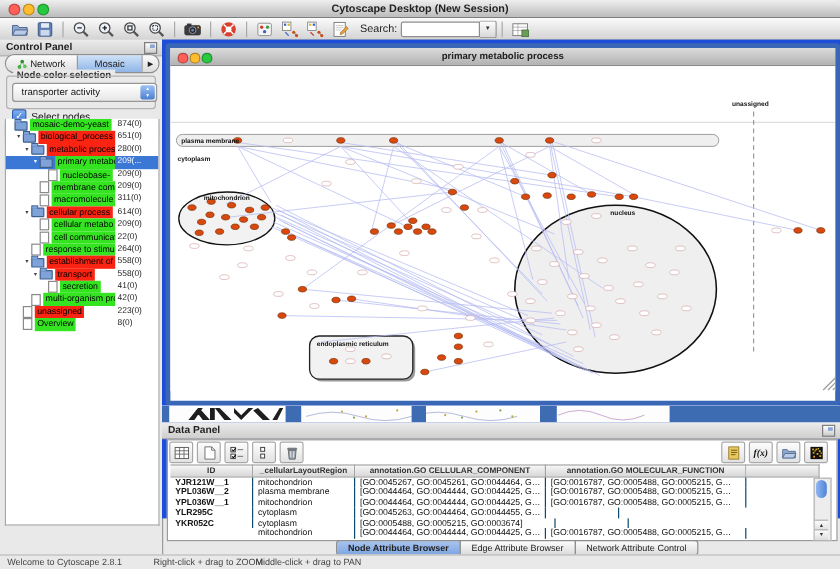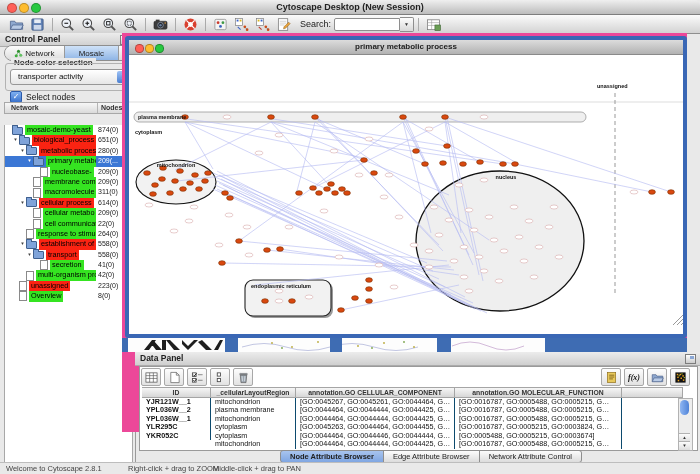--- a/index.html
+++ b/index.html
@@ -39,36 +39,36 @@
     background:linear-gradient(#fff,#e6e6e6);font-size:8px;line-height:14px;padding-left:7px;color:#111}
   .dd .stepper{position:absolute;right:1px;top:1px;width:12px;height:12px;border-radius:2px;
     background:linear-gradient(#9ec2f5,#4a7fd0);color:#fff;font-size:4px;line-height:6px;text-align:center}
   .cbrow{position:absolute;top:91px;left:10px;display:flex;align-items:center;gap:4px;font-size:8.5px}
   .cb{width:10px;height:10px;border-radius:2px;border:1px solid #2a5aaa;background:linear-gradient(#7fb0f0,#3a72cc);
     color:#fff;font-size:8px;line-height:10px;text-align:center}
   .tree-head{position:absolute;top:102px;left:4px;width:127px;height:10px;background:linear-gradient(#f7f7f7,#dadada);
     border:1px solid #a8a8a8;font-size:7px;font-weight:bold;color:#333;line-height:10px}
   .tree-head .c2{position:absolute;left:92px;border-left:1px solid #b5b5b5;padding-left:3px;top:0;bottom:0}
   .tree-head .c1{padding-left:6px}
-  .tree-panel{position:absolute;top:125px;left:4px;width:127px;height:338px;background:#fff;
+  .tree-panel{position:absolute;top:99px;left:4px;width:127px;height:338px;background:#fff;
     border:1px solid #a8a8a8;border-top:none;overflow:hidden}
   .trow{position:relative;height:10.4px;display:flex;align-items:center;font-size:7.3px;line-height:10.4px;padding-right:36px}
   .trow.sel{background:#3b77d5}
   .tarrow{width:7px;font-size:4.5px;color:#444;text-align:center;flex:none}
   .trow.sel .tarrow{color:#fff}
   .ticon{flex:none;margin-right:2px;position:relative}
   .ticon.folder{width:9px;height:6px;background:#7fa3d9;border:1px solid #3f608f;border-radius:1px;margin-top:1px}
   .ticon.folder:before{content:'';position:absolute;top:-3px;left:-1px;width:4px;height:2px;background:#7fa3d9;border:1px solid #3f608f;border-bottom:none;border-radius:1px 1px 0 0}
   .ticon.file{width:6px;height:8px;background:#fff;border:1px solid #8a8a8a}
   .tlabel{white-space:nowrap;overflow:hidden;padding:0 2px;color:#000}
   .tlabel.green{background:#35e421}.tlabel.red{background:#fb2312}
   .tval{position:absolute;left:93px;width:34px;font-size:7px;color:#222}
   .trow.sel .tval{color:#fff}
   
-  .mdi{position:absolute;left:122px;top:33px;width:565px;height:399px;background:#ec4899;overflow:hidden}
+  .mdi{position:absolute;left:135px;top:33px;width:565px;height:399px;background:#1d4ed8;overflow:hidden}
   .nwin{position:absolute;left:3px;top:3px;width:554px;height:294px;border:4px solid #3a67b5;border-radius:3px;background:#fff}
   .nwin-title{height:14px;background:linear-gradient(#dcdcdc,#b2b2b2);border-bottom:1px solid #8a8a8a;position:relative}
   .nwin-title .title{display:block;text-align:center;font-weight:bold;font-size:8px;line-height:14px;color:#222}
   .ntl{position:absolute;top:4px;width:6.5px;height:6.5px;border-radius:50%;border:.5px solid rgba(0,0,0,.3)}
   .ntl.r{left:6px;background:#ff5f57}.ntl.y{left:16px;background:#febc2e}.ntl.g{left:26px;background:#28c840}
   .nw-canvas{position:absolute;left:0;top:15px;width:554px;height:271px;background:#fff;overflow:hidden}
   .strip{position:absolute;left:0px;top:305px;width:565px;height:14px;background:#fff}
   
   .dp-head{top:352px;left:135px;width:560px}
   .dp-body{position:absolute;left:139px;top:366px;width:557px;height:83px;background:#fff;border:1px solid #9a9a9a}
@@ -711,27 +711,25 @@
         <span class="dcell b" style="width: 64px; flex: 0 0 auto;">YPL036W__1</span>
         <span class="dcell" style="width: 80px; flex: 0 0 auto;">mitochondrion</span>
         <span class="dcell" style="width: 154px; flex: 0 0 auto;">[GO:0044464, GO:0044444, GO:0044425, G…</span>
         <span class="dcell" style="width: 162px; flex: 0 0 auto;">[GO:0016787, GO:0005488, GO:0005215, G…</span>
         <span class="dcell" style="width: 56px; flex: 0 0 auto;"></span>
       </div>
       <div class="drow">
         <span class="dcell b" style="width: 64px; flex: 0 0 auto;">YLR295C</span>
         <span class="dcell" style="width: 80px; flex: 0 0 auto;">cytoplasm</span>
         <span class="dcell" style="width: 154px; flex: 0 0 auto;">[GO:0045263, GO:0044464, GO:0044455, G…</span>
-        <span class="dcell" style="width: 162px; flex: 0 0 auto;">[GO:0016787, GO:0005215, GO:0003824, G…</span>
         <span class="dcell" style="width: 56px; flex: 0 0 auto;"></span>
       </div>
       <div class="drow">
         <span class="dcell b" style="width: 64px; flex: 0 0 auto;">YKR052C</span>
         <span class="dcell" style="width: 80px; flex: 0 0 auto;">cytoplasm</span>
-        <span class="dcell" style="width: 154px; flex: 0 0 auto;">[GO:0044464, GO:0044446, GO:0044444, G…</span>
         <span class="dcell" style="width: 162px; flex: 0 0 auto;">[GO:0005488, GO:0005215, GO:0003674]</span>
         <span class="dcell" style="width: 56px; flex: 0 0 auto;"></span>
       </div>
       <div class="drow">
         <span class="dcell b" style="width: 64px; flex: 0 0 auto; margin-top: 28px;">YDR039C__1</span>
         <span class="dcell" style="width: 80px; flex: 0 0 auto;">mitochondrion</span>
         <span class="dcell" style="width: 154px; flex: 0 0 auto;">[GO:0044464, GO:0044444, GO:0044425, G…</span>
         <span class="dcell" style="width: 162px; flex: 0 0 auto;">[GO:0016787, GO:0005488, GO:0005215, G…</span>
         <span class="dcell" style="width: 56px; flex: 0 0 auto;"></span>
       </div>

